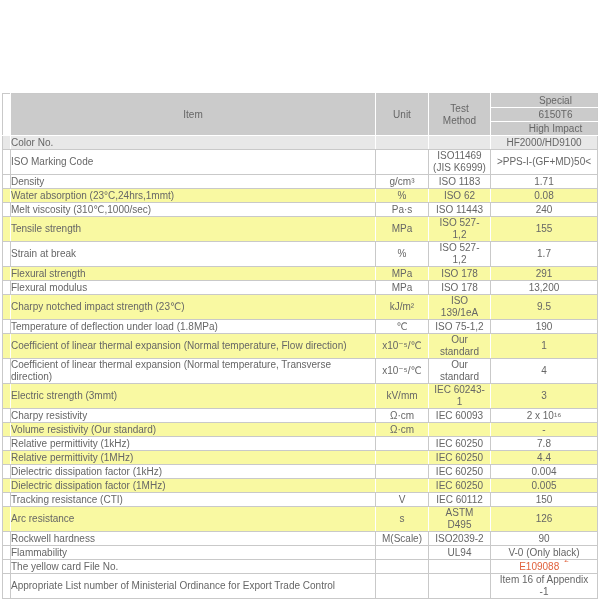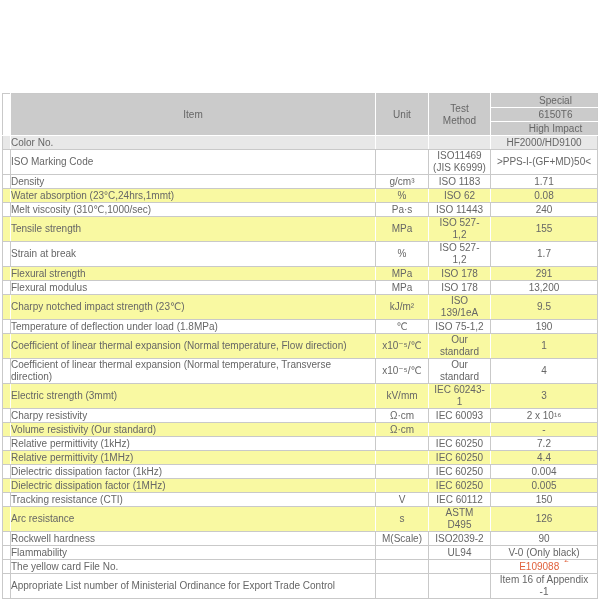--- a/index.html
+++ b/index.html
@@ -223,21 +223,21 @@
     <td class="unit">Ω·cm</td>
     <td class="method"></td>
     <td class="value"><span>-</span></td>
   </tr>
 
   <tr class="plain">
     <td class="nc"></td>
     <td class="item">Relative permittivity (1kHz)</td>
     <td class="unit"></td>
     <td class="method">IEC 60250</td>
-    <td class="value"><span>7.2</span></td>
+    <td class="value"><span>7.8</span></td>
   </tr>
 
   <tr class="yellow">
     <td class="nc"></td>
     <td class="item">Relative permittivity (1MHz)</td>
     <td class="unit"></td>
     <td class="method">IEC 60250</td>
     <td class="value"><span>4.4</span></td>
   </tr>
 

